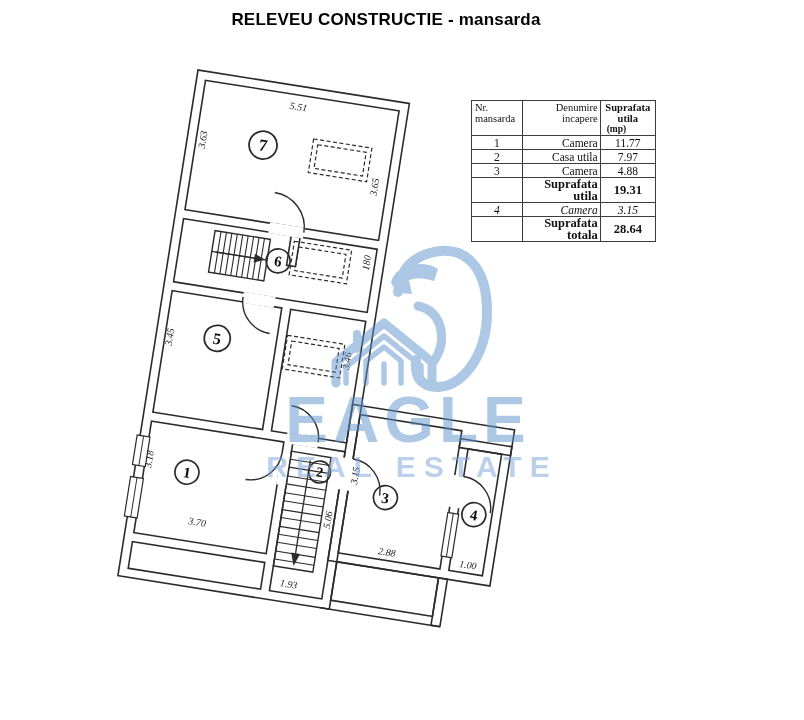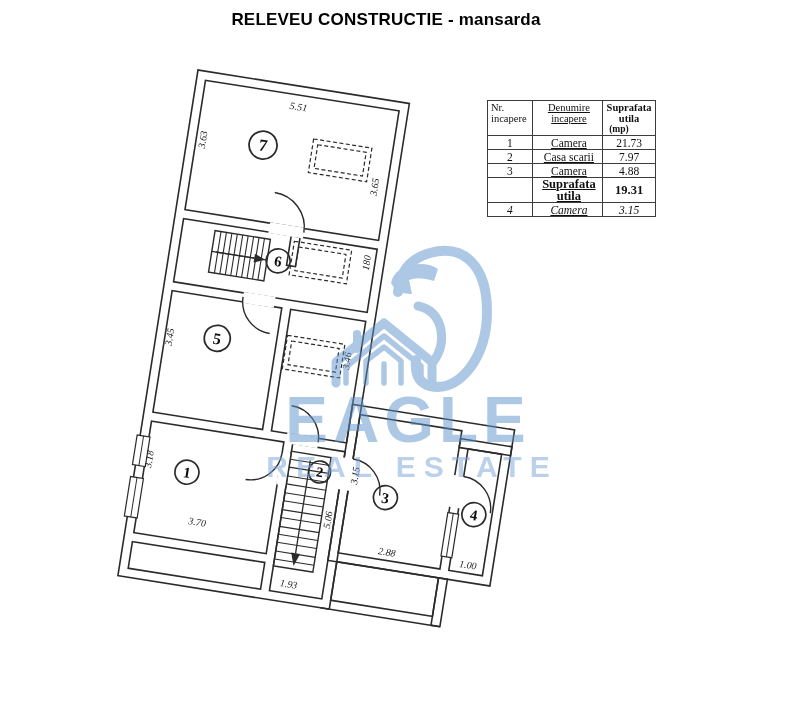--- a/index.html
+++ b/index.html
@@ -2,26 +2,26 @@
 <html><head>
 <meta charset="utf-8">
 <style>
   html,body{margin:0;padding:0;background:#fff;}
   .page{position:relative;width:656px;height:720px;background:#ffffff;overflow:hidden;
         font-family:"Liberation Sans", sans-serif;}
   .title{position:absolute;top:10px;left:386px;transform:translateX(-50%);
          font-size:17px;font-weight:bold;color:#000;white-space:nowrap;letter-spacing:.2px;}
   
   .areas-table{position:absolute;top:100px;left:471px;border-collapse:collapse;
-               font-family:"Liberation Serif", serif;color:#101010;background:#fff;margin-left:16px;}
+               font-family:"Liberation Serif", serif;color:#101010;background:#fff;}
   .areas-table td{border:1px solid #3c3c3c;padding:0 2px;height:13px;line-height:12px;
                   font-size:11.5px;vertical-align:middle;}
   .areas-table tr.hdr td{height:22px;vertical-align:top;font-size:10.5px;line-height:11px;padding-top:1px;}
   .col-nr{width:56px;text-align:center;}
-  .col-name{width:112px;text-align:center;padding-left:5px !important;text-decoration:underline;}
+  .col-name{width:112px;text-align:right;padding-left:5px !important;}
   .col-val{width:64px;text-align:center;}
   .hdr .col-nr{text-align:left;padding-left:3px !important;}
   .hdr-mp{display:block;font-weight:bold;font-size:9.5px;text-align:left;padding-left:4px;}
   .hdr-sup{display:block;font-weight:bold;text-align:center;}
   tr.total td.col-name, tr.total td.col-val{font-weight:bold;font-size:12.5px;}
   tr.italic td{font-style:italic;}
   
   .plan-svg{position:absolute;left:0;top:0;}
   .dim{font-family:"Liberation Serif", serif;font-style:italic;font-size:10px;fill:#1c1c1c;}
   .roomnum{font-family:"Liberation Serif", serif;font-weight:bold;fill:#0d0d0d;}
@@ -171,48 +171,53 @@
       <text class="wm-brand" x="408" y="442" text-anchor="middle" fill="#5e92cc">EAGLE</text>
       <text class="wm-tag" x="412" y="477" text-anchor="middle" fill="#7aa3d6">REAL ESTATE</text>
     </g>
   </svg>
 
   <table class="areas-table">
     <tbody>
       <tr class="hdr">
         <td class="col-nr">
           <span>Nr.</span><br>
-          <span>incapere</span>
+          <span>mansarda</span>
         </td>
         <td class="col-name">Denumire incapere</td>
         <td class="col-val">
           <span class="hdr-sup">Suprafata utila</span>
           <span class="hdr-mp">(mp)</span>
         </td>
       </tr>
       <tr>
         <td class="col-nr">1</td>
         <td class="col-name">Camera</td>
-        <td class="col-val">21.73</td>
+        <td class="col-val">11.77</td>
       </tr>
       <tr>
         <td class="col-nr">2</td>
-        <td class="col-name">Casa scarii</td>
+        <td class="col-name">Casa utila</td>
         <td class="col-val">7.97</td>
       </tr>
       <tr>
         <td class="col-nr">3</td>
         <td class="col-name">Camera</td>
         <td class="col-val">4.88</td>
       </tr>
       <tr class="total">
         <td class="col-nr"></td>
         <td class="col-name">Suprafata utila</td>
         <td class="col-val">19.31</td>
       </tr>
       <tr class="italic">
         <td class="col-nr">4</td>
         <td class="col-name">Camera</td>
         <td class="col-val">3.15</td>
       </tr>
+      <tr class="total">
+        <td class="col-nr"></td>
+        <td class="col-name">Suprafata totala</td>
+        <td class="col-val">28.64</td>
+      </tr>
     </tbody>
   </table>
 </div>
 
 </body></html>

